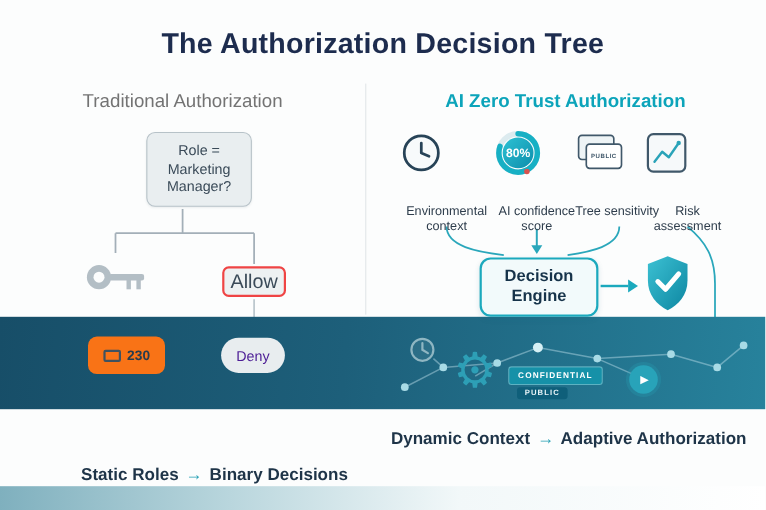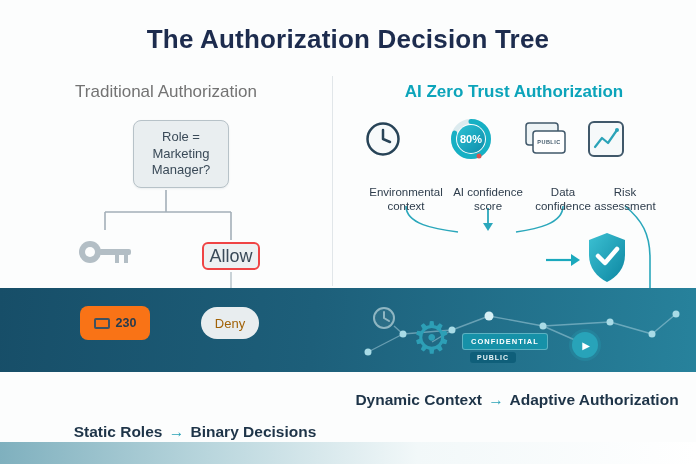--- a/index.html
+++ b/index.html
@@ -33,21 +33,21 @@
   #band-network { position:absolute; left:0; top:288px; width:696px; height:84px; }
 
   #badge-card { position:absolute; left:80px; top:306px; width:70px; height:34px;
                 background:#f97316; border-radius:8px; display:flex; align-items:center;
                 justify-content:center; gap:6px; }
   #badge-icon { display:inline-block; width:16px; height:11px; border:2px solid #3f5260; border-radius:2px; }
   #badge-value { font-size:12.5px; font-weight:700; color:#273c4e; }
 
   #deny-node { position:absolute; left:201px; top:307px; width:58px; height:32px;
                background:#e8edef; border-radius:16px; display:flex; align-items:center;
-               justify-content:center; font-size:13px; color:#a16207; }
+               justify-content:center; font-size:13px; color:#4c1d95; }
 
   
   .input-col { position:absolute; top:114px; display:flex; flex-direction:column; align-items:flex-start; }
   .icon-slot { height:50px; display:flex; align-items:center; justify-content:center; }
   .input-label { margin-top:22px; font-size:11.5px; font-weight:500; color:#2e3d4c;
                  text-align:center; line-height:1.2; }
   #col-env  { left:364px; width:84px; }
   #col-conf { left:448px; width:80px; }
   #col-data { left:523px; width:80px; }
   #col-risk { left:587px; width:76px; }
@@ -182,34 +182,35 @@
   </div>
 
   <div id="col-data" class="input-col">
     <div class="icon-slot">
       <svg width="46" height="38" viewBox="0 0 46 38">
         <rect x="3" y="3" width="32" height="22" rx="3" fill="#eef4f6" stroke="#40586a" stroke-width="1.5"></rect>
         <rect x="10" y="11" width="32" height="22" rx="3" fill="#ffffff" stroke="#40586a" stroke-width="1.5"></rect>
         <text x="26" y="24" text-anchor="middle" font-size="5.5" font-weight="bold" fill="#40586a" letter-spacing="0.5">PUBLIC</text>
       </svg>
     </div>
-    <div class="input-label">Data confidence</div>
+    <div class="input-label">Tree sensitivity</div>
   </div>
 
   <div id="col-risk" class="input-col">
     <div class="icon-slot">
       <svg width="38" height="38" viewBox="0 0 38 38">
         <rect x="2" y="2" width="34" height="34" rx="5" fill="#f6f9fa" stroke="#40586a" stroke-width="2"></rect>
         <polyline points="8,27 15,18 21,23 30,10" stroke="#2aa3b8" stroke-width="2.2" fill="none" stroke-linecap="round" stroke-linejoin="round"></polyline>
         <circle cx="30" cy="10" r="2" fill="#2aa3b8"></circle>
       </svg>
     </div>
     <div class="input-label">Risk assessment</div>
   </div>
 
+  <div id="engine">Decision Engine</div>
 
   <svg id="shield-icon" width="46" height="56" viewBox="0 0 46 56">
     <defs>
       <linearGradient id="sg" x1="0" y1="0" x2="1" y2="1">
         <stop offset="0" stop-color="#3cc1d3"></stop>
           <stop offset="1" stop-color="#0d86a1"></stop>
       </linearGradient>
     </defs>
     <path d="M23,3 L41,10 L41,25 C41,38 33,47 23,52 C13,47 5,38 5,25 L5,10 Z" fill="url(#sg)"></path>
     <path d="M14,26 L21,33 L33,19" stroke="#ffffff" stroke-width="4.5" fill="none" stroke-linecap="round" stroke-linejoin="round"></path>

